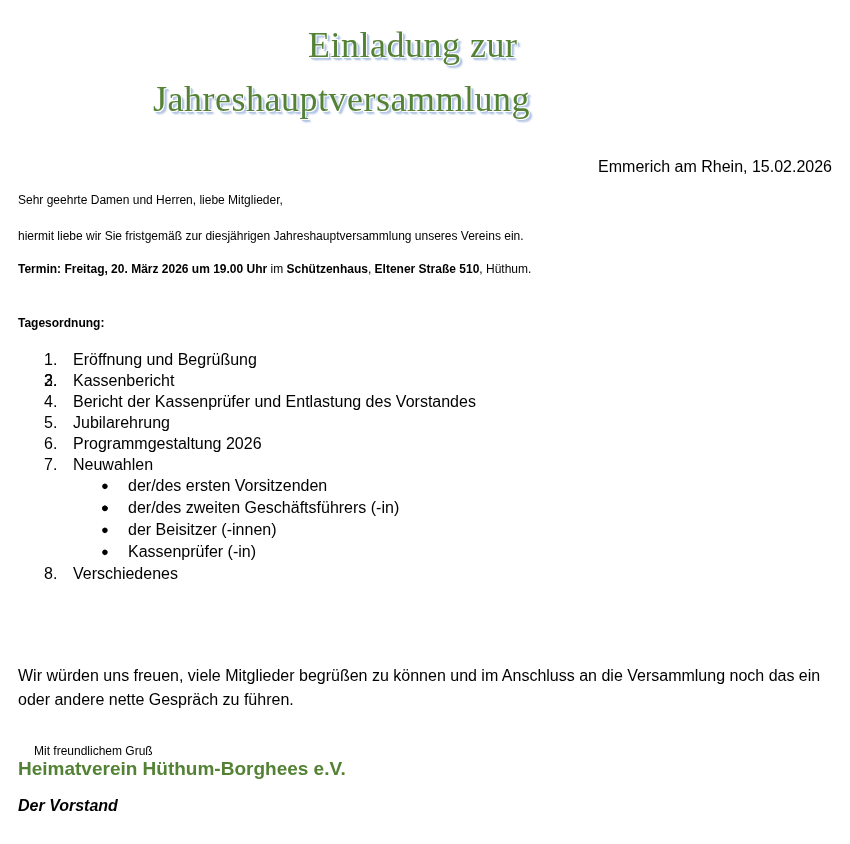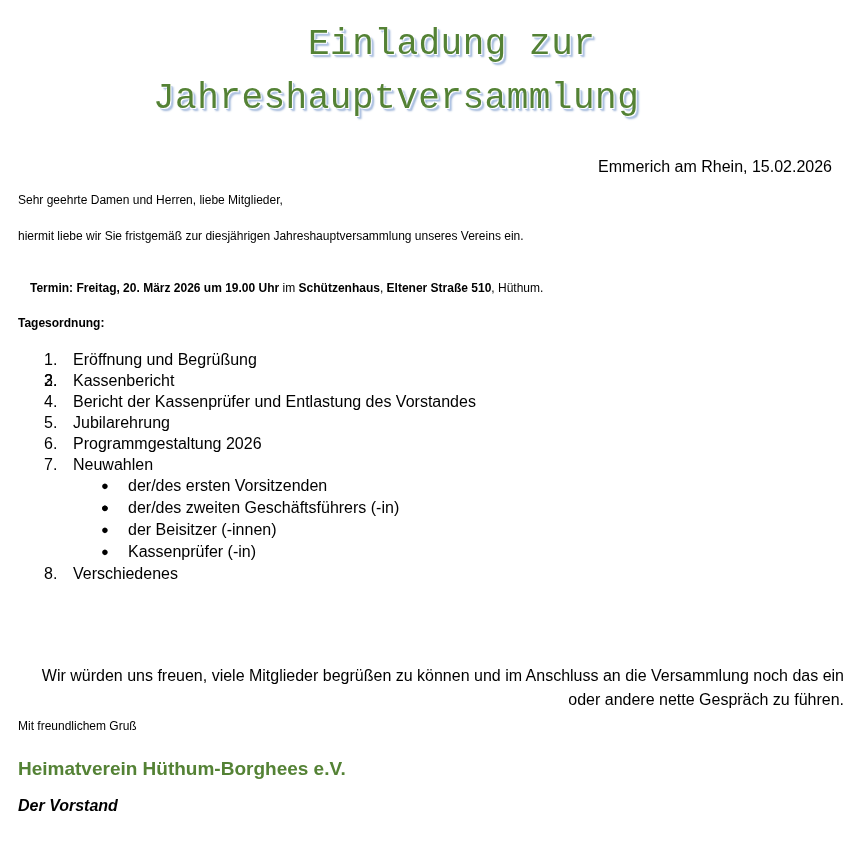--- a/index.html
+++ b/index.html
@@ -11,21 +11,21 @@
       width: 850px;
       height: 844px;
       position: relative;
       overflow: hidden;
       font-family: "Liberation Sans", sans-serif;
       color: #000000;
       font-size: 16px;
     }
     .title {
       position: absolute;
-      font-family: Liberation Mono, monospace;
+      font-family: Liberation Serif, serif;
       font-size: 36px;
       color: #548235;
       letter-spacing: 0.5px;
       white-space: nowrap;
       text-shadow:
         1px 1px 0 #ffffff,
         2px 2px 0 #b4c7e7,
         -1px -1px 0 #ffffff,
         1px -1px 0 #ffffff,
         -1px 1px 0 #ffffff,
@@ -41,21 +41,21 @@
       font-size: 16px;
     }
     .p {
       position: absolute;
       left: 18px;
       font-size: 12px;
       white-space: nowrap;
     }
     .salutation { top: 193px; }
     .intro { top: 229px; }
-    .termin { top: 281px; margin-left: 12px; }
+    .termin { top: 262px; }
     .termin b { font-weight: bold; }
     .agenda-heading { top: 316px; font-weight: bold; }
 
     ol.agenda {
       position: absolute;
       left: 18px;
       top: 349px;
       margin: 0;
       padding: 0;
       list-style: none;
@@ -82,28 +82,27 @@
       line-height: 22px;
     }
     ul.sub li .bullet {
       position: absolute;
       left: 28px;
       top: 0;
       font-size: 13px;
     }
     .closing {
       position: absolute;
-      left: 24px;
+      left: 18px;
       top: 664px;
       width: 820px;
       font-size: 16px;
       line-height: 24px;
-      text-align: right;
     }
-    .greeting { top: 719px; }
+    .greeting { top: 744px; margin-left: 16px; }
     .org {
       position: absolute;
       left: 18px;
       top: 758px;
       font-size: 19px;
       font-weight: bold;
       color: #548235;
       text-align: right;
     }
     .board {

